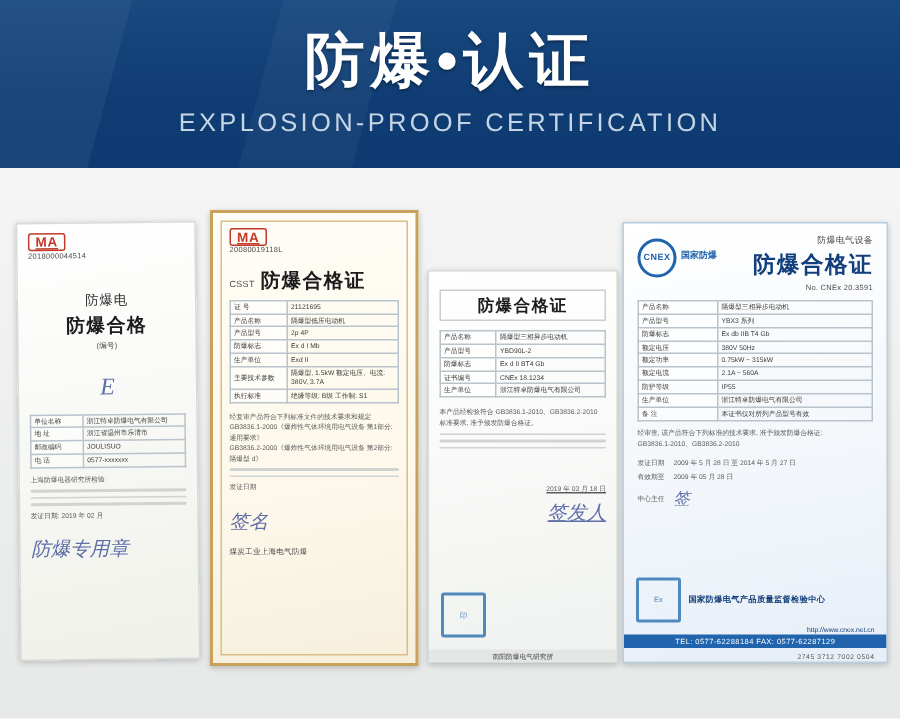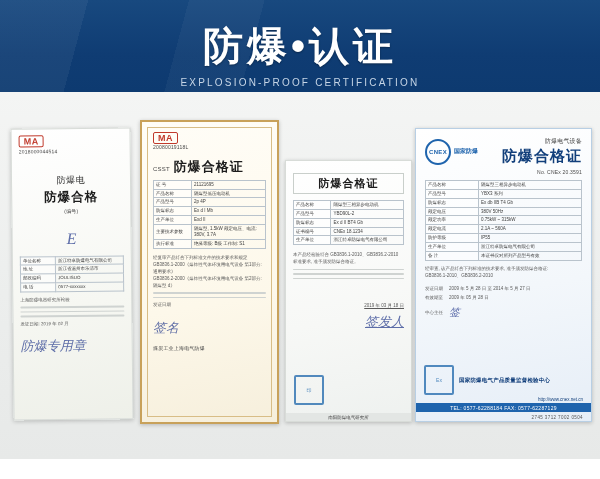--- a/index.html
+++ b/index.html
@@ -6,21 +6,21 @@
   body{
     width:600px;height:479px;overflow:hidden;
     font-family:"Liberation Sans","DejaVu Sans",sans-serif;
     background:#ffffff;
   }
   .page{position:relative;width:600px;height:479px;}
 
   
   .banner{
     position:relative;
-    width:600px;height:92px;
+    width:600px;height:112px;
     background:#14437c;
     background-image:linear-gradient(180deg,#18497f 0%,#0f3c73 60%,#0d3a70 100%);
     overflow:hidden;
   }
   .banner-stripe{
     position:absolute;left:0;top:0;width:600px;height:112px;
     background:
       linear-gradient(105deg,rgba(255,255,255,0.05) 0 14%,rgba(255,255,255,0) 14% 30%,
       rgba(255,255,255,0.04) 30% 42%,rgba(255,255,255,0) 42% 100%);
   }
@@ -33,21 +33,21 @@
     font-size:40px;
     letter-spacing:4px;
     font-weight:bold;
     line-height:1.05;
     text-shadow:0 1px 2px rgba(0,0,0,0.35);
     white-space:nowrap;
   }
   .banner-sub{
     margin-top:10px;
     color:#c6d5e6;
-    font-size:10px;
+    font-size:17px;
     letter-spacing:2.2px;
     white-space:nowrap;
   }
 
   
   .cert-area{
     position:relative;
     width:600px;height:367px;
     background:#f2f3f2;
     background-image:linear-gradient(180deg,#f4f5f4 0%,#eceeed 55%,#e7e9e8 100%);
@@ -85,21 +85,21 @@
   .hdr-cn{font-size:12.5px;font-weight:bold;color:#1c1c1c;letter-spacing:1px;text-align:center;}
   .hdr-cn.sm{font-size:9px;font-weight:normal;letter-spacing:0.5px;color:#333;}
   .hdr-blue{color:#123f7b;}
   .tiny{font-size:5px;color:#4a4a4a;line-height:1.55;letter-spacing:0.2px;}
   .tiny2{font-size:4.5px;color:#5a5a5a;line-height:1.6;}
   .center{text-align:center;}
   .right{text-align:right;text-decoration:underline;}
 
   .ma-badge{
     display:inline-block;border:1.5px solid #c0392b;color:#c0392b;
-    font-size:9px;font-weight:bold;padding:0px 4px;border-radius:2px;letter-spacing:0.5px;
+    font-size:9px;font-weight:bold;padding:0px 4px;border-radius:2px;letter-spacing:0.5px;text-decoration:underline;
   }
   .ma-wrap{display:flex;align-items:center;gap:4px;}
 
   .cnex{
     display:flex;align-items:center;gap:3px;
   }
   .cnex-ring{
     width:22px;height:22px;border-radius:50%;
     border:2px solid #1f64ad;display:flex;align-items:center;justify-content:center;
     color:#1f64ad;font-size:6px;font-weight:bold;letter-spacing:0.3px;

